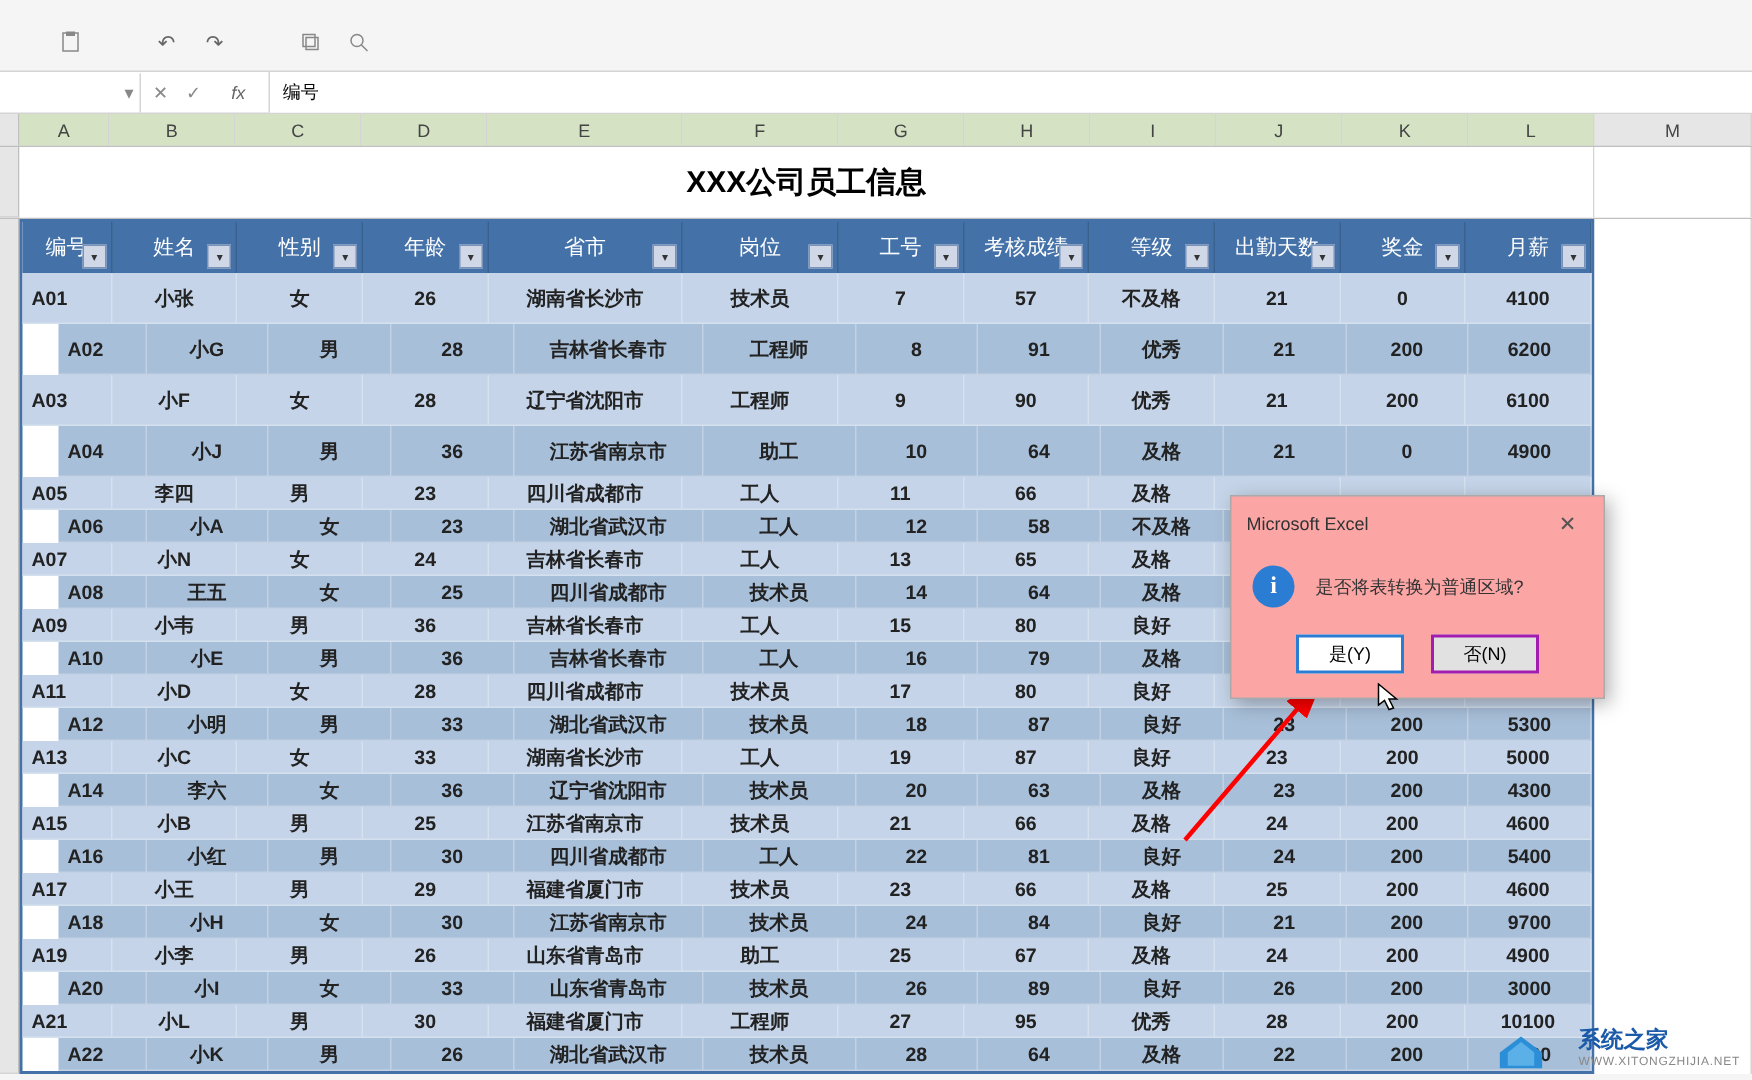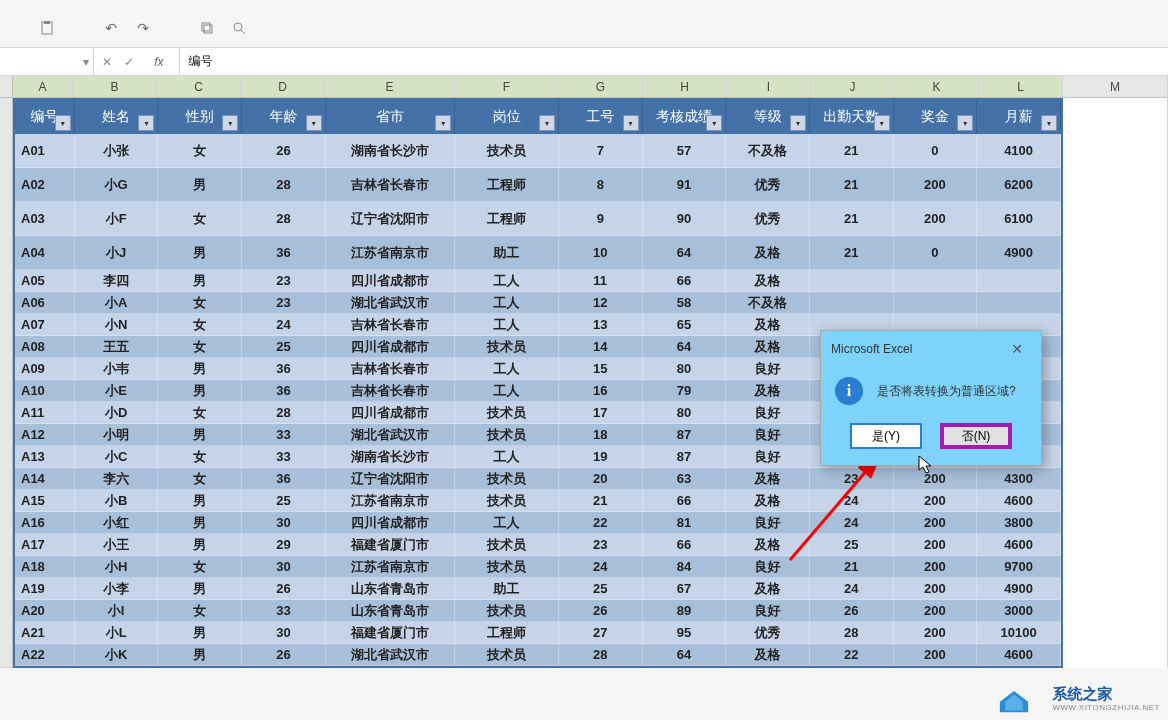--- a/index.html
+++ b/index.html
@@ -152,40 +152,40 @@
   display: flex;
   align-items: center;
   justify-content: center;
   font-size: 8px;
   color: #333;
   cursor: pointer;
 }
 .data-row { display: flex; height: 34px; font-weight: bold; }
 .data-row.thin { height: 22px; }
 .data-row.band0 { background: #c5d4e8; }
-.data-row.band1 { background: #a8bfd9; }
+.data-row.band1 { background: #a8bfd9; margin-left: 24px; }
 .cell {
   text-align: center;
   display: flex;
   align-items: center;
   justify-content: center;
   font-size: 13px;
   color: #222;
   border-right: 1px solid rgba(255,255,255,0.3);
   border-bottom: 1px solid rgba(255,255,255,0.3);
 }
 .cell.id { justify-content: flex-start; padding-left: 6px; }
 
 
 .dialog {
   position: absolute;
   left: 820px;
   top: 330px;
-  width: 222px;
-  background: #7dd3fc;
+  width: 250px;
+  background: #fca5a5;
   border: 1px solid #aaa;
   box-shadow: 3px 3px 12px rgba(0,0,0,0.3);
   z-index: 100;
 }
 .dlg-title {
   height: 36px;
   display: flex;
   align-items: center;
   padding: 0 10px;
   font-size: 12px;
@@ -226,21 +226,21 @@
 .dlg-buttons {
   display: flex;
   justify-content: center;
   gap: 18px;
   padding: 8px 0 16px;
 }
 .dlg-btn {
   width: 72px;
   height: 26px;
   background: #e1e1e1;
-  border: 4px solid #a21caf;
+  border: 2px solid #a21caf;
   font-size: 12px;
   cursor: pointer;
 }
 .dlg-btn.primary {
   background: #fff;
   border: 2px solid #2b7cd3;
 }
 
 .arrow {
   position: absolute;
@@ -347,20 +347,25 @@
     <div class="col-h sel cw-F">F</div>
     <div class="col-h sel cw-G">G</div>
     <div class="col-h sel cw-H">H</div>
     <div class="col-h sel cw-I">I</div>
     <div class="col-h sel cw-J">J</div>
     <div class="col-h sel cw-K">K</div>
     <div class="col-h sel cw-L">L</div>
     <div class="col-h cw-M">M</div>
   </div>
 
+  <div class="title-row">
+    <div class="row-h"></div>
+    <div class="title-cell" style="width:1050px;flex:none">XXX公司员工信息</div>
+    <div class="extra-col cw-M"></div>
+  </div>
 
   <div style="display:flex">
     <div class="row-h" style="height:auto"></div>
     <div class="table-wrap">
       <div class="header-row">
         <div class="tbl-h cw-A">
             <span>编号</span>
             <div class="filter-btn">▾</div>
           </div>
         <div class="tbl-h cw-B">
@@ -624,21 +629,21 @@
             <div class="cell cw-B">小红</div>
             <div class="cell cw-C">男</div>
             <div class="cell cw-D">30</div>
             <div class="cell cw-E">四川省成都市</div>
             <div class="cell cw-F">工人</div>
             <div class="cell cw-G">22</div>
             <div class="cell cw-H">81</div>
             <div class="cell cw-I">良好</div>
             <div class="cell cw-J">24</div>
             <div class="cell cw-K">200</div>
-            <div class="cell cw-L">3800</div>
+            <div class="cell cw-L">5400</div>
           </div>
           <div class="data-row thin band0">
             <div class="cell cw-A id">A17</div>
             <div class="cell cw-B">小王</div>
             <div class="cell cw-C">男</div>
             <div class="cell cw-D">29</div>
             <div class="cell cw-E">福建省厦门市</div>
             <div class="cell cw-F">技术员</div>
             <div class="cell cw-G">23</div>
             <div class="cell cw-H">66</div>

